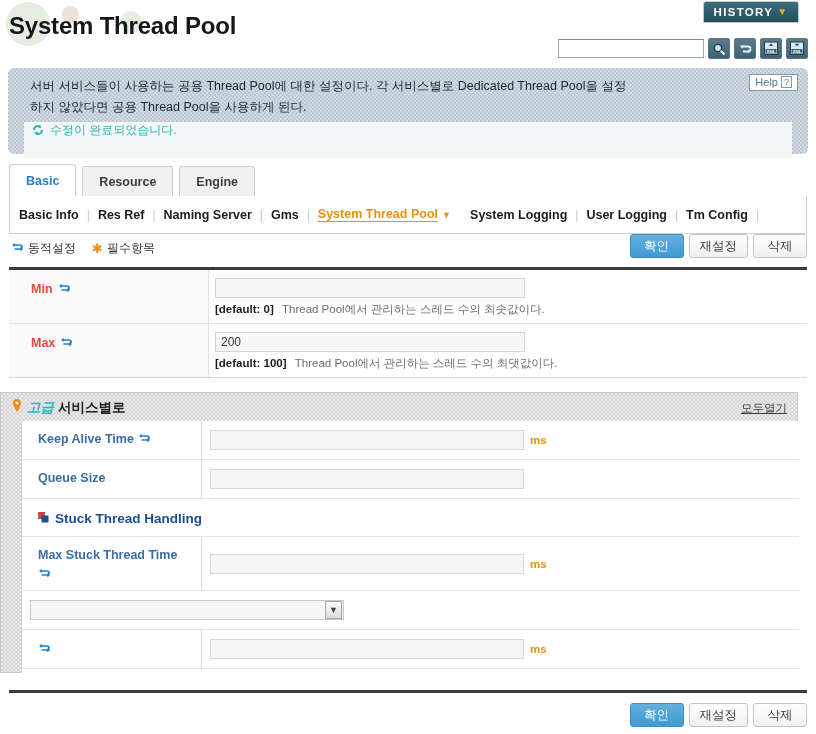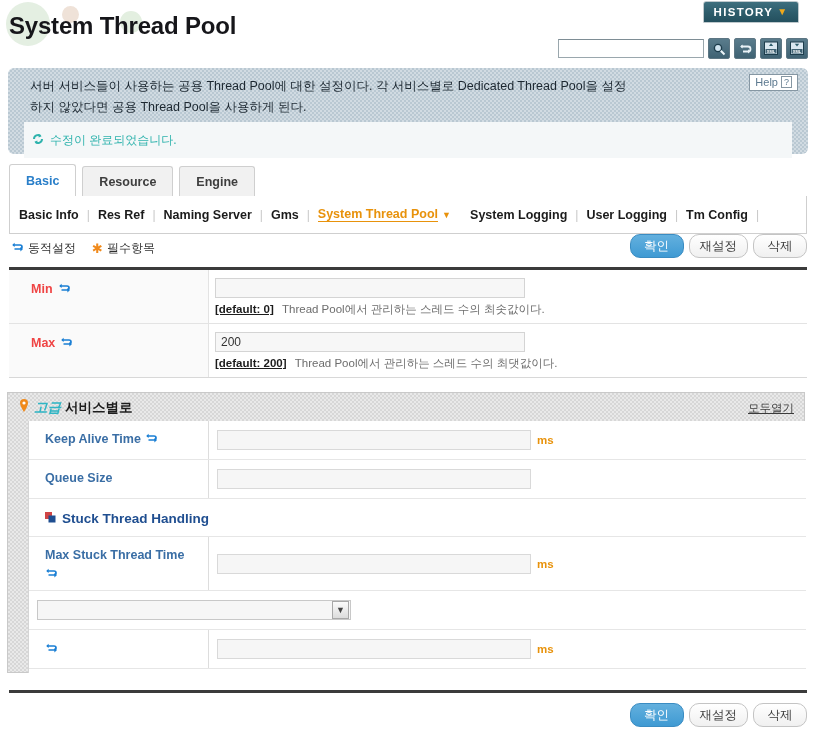--- a/index.html
+++ b/index.html
@@ -70,21 +70,21 @@
     background: #fff; border: 1px solid #8697a3;
     padding: 1px 5px 2px 5px; font-size: 11px; color: #5d7a90;
     display: flex; align-items: center; gap: 3px; cursor: pointer;
   }
   .help-q {
     border: 1px solid #8697a3; font-size: 9px; line-height: 10px;
     padding: 0 2px; color:#5d7a90;
   }
   .status-bar {
     position: absolute; left: 16px; top: 54px; width: 768px; height: 36px;
-    background: #f4f7f8; display: flex; align-items: center; padding-left: 8px; gap: 6px;
+    background: #f4f7f8; display: flex; padding-left: 8px; gap: 6px;
   }
   .status-text { font-size: 12px; color: #2fb3ad; }
 
   
   .tabs { position: absolute; left: 9px; top: 164px; display: flex; align-items: flex-end; }
   .tab {
     height: 30px; padding: 0 16px; display: flex; align-items: center;
     font-size: 12.5px; font-weight: bold; color: #3e3e3e;
     background: #f1f1f1; border: 1px solid #cfcfcf; border-bottom: none;
     border-top-left-radius: 3px; border-top-right-radius: 3px;
@@ -107,21 +107,21 @@
   .caret-down { color:#e8920b; font-size: 9px; margin-left: 4px; }
 
   
   .actionbar { position: absolute; left: 9px; top: 234px; width: 798px; height: 32px; }
   .legend { position: absolute; left: 2px; top: 6px; display: flex; align-items: center; gap: 4px; font-size: 12px; color:#333; }
   .legend .gap { width: 8px; }
   .legend-text { font-size: 12px; color: #303030; }
   .btn-row { position: absolute; right: 0; top: 0; display: flex; gap: 5px; }
   .btn {
     min-width: 54px; height: 24px; padding: 0 10px;
-    font-size: 12.5px; border-radius: 10px; cursor: pointer;
+    font-size: 12.5px; border-radius: 3px; cursor: pointer;
     display: flex; align-items: center; justify-content: center;
   }
   .btn-primary { background: linear-gradient(#63b0de, #3f9ad3); border: 1px solid #3a8cc2; color: #fff; }
   .btn-default { background: linear-gradient(#ffffff, #f0f0f0); border: 1px solid #c4c4c4; color: #3c3c3c; }
 
   
   .field-table {
     position: absolute; left: 9px; top: 267px; width: 798px;
     border-top: 3px solid #3b3b3b; background: #fff;
   }
@@ -132,26 +132,26 @@
     display: flex; align-items: flex-start; padding: 12px 0 0 22px;
     font-size: 12.5px; font-weight: bold; color: #ef4444; gap: 5px;
   }
   .fvalue { flex: 1; padding: 8px 0 6px 6px; }
   .inp {
     width: 310px; height: 20px; background: #f7f7f7;
     border: 1px solid #d4d4d4; font-size: 12px; color: #333;
     padding: 0 5px; display: flex; align-items: center;
   }
   .hint { font-size: 11.5px; color: #5b5b5b; margin-top: 4px; }
-  .hint b { color: #1c1c1c; text-decoration: underline; }
+  .hint b { color: #1c1c1c; }
   .hint span { color: #6d6d6d; margin-left: 5px; }
 
   
   .adv {
-    position: absolute; left: 7px; top: 392px; width: 798px; height: 281px;
+    position: absolute; left: 0; top: 392px; width: 798px; height: 281px;
     background-color: #d7d7d7;
     background-image:
       linear-gradient(45deg, rgba(255,255,255,.45) 25%, transparent 25%, transparent 75%, rgba(255,255,255,.45) 75%),
       linear-gradient(45deg, rgba(255,255,255,.45) 25%, transparent 25%, transparent 75%, rgba(255,255,255,.45) 75%);
     background-size: 4px 4px; background-position: 0 0, 2px 2px;
     border: 1px solid #c9c9c9;
   }
   .adv-head { position: relative; height: 28px; }
   .adv-title {
     position: absolute; left: 10px; top: 5px;
@@ -372,21 +372,21 @@
           <svg width="13" height="12" viewBox="0 0 13 12">
             <path d="M2 4h7a2 2 0 0 1 0 4H3.5" fill="none" stroke="#1a7fd4" stroke-width="1.7"></path>
             <path d="M3.6 1.8 1.2 4l2.4 2.1z" fill="#1a7fd4"></path>
             <path d="M9.4 10.4 11.8 8.2 9.4 6.1z" fill="#1a7fd4"></path>
           </svg>
         </span>
       </div>
       <div class="fvalue">
         <input class="inp" type="text" value="200" style="">
         <div class="hint">
-          <b>[default: 200]</b>
+          <b>[default: 100]</b>
           <span>Thread Pool에서 관리하는 스레드 수의 최댓값이다.</span>
         </div>
       </div>
     </div>
 
   </div>
 
   <div class="adv">
     <div class="adv-head">
       <div class="adv-title">

